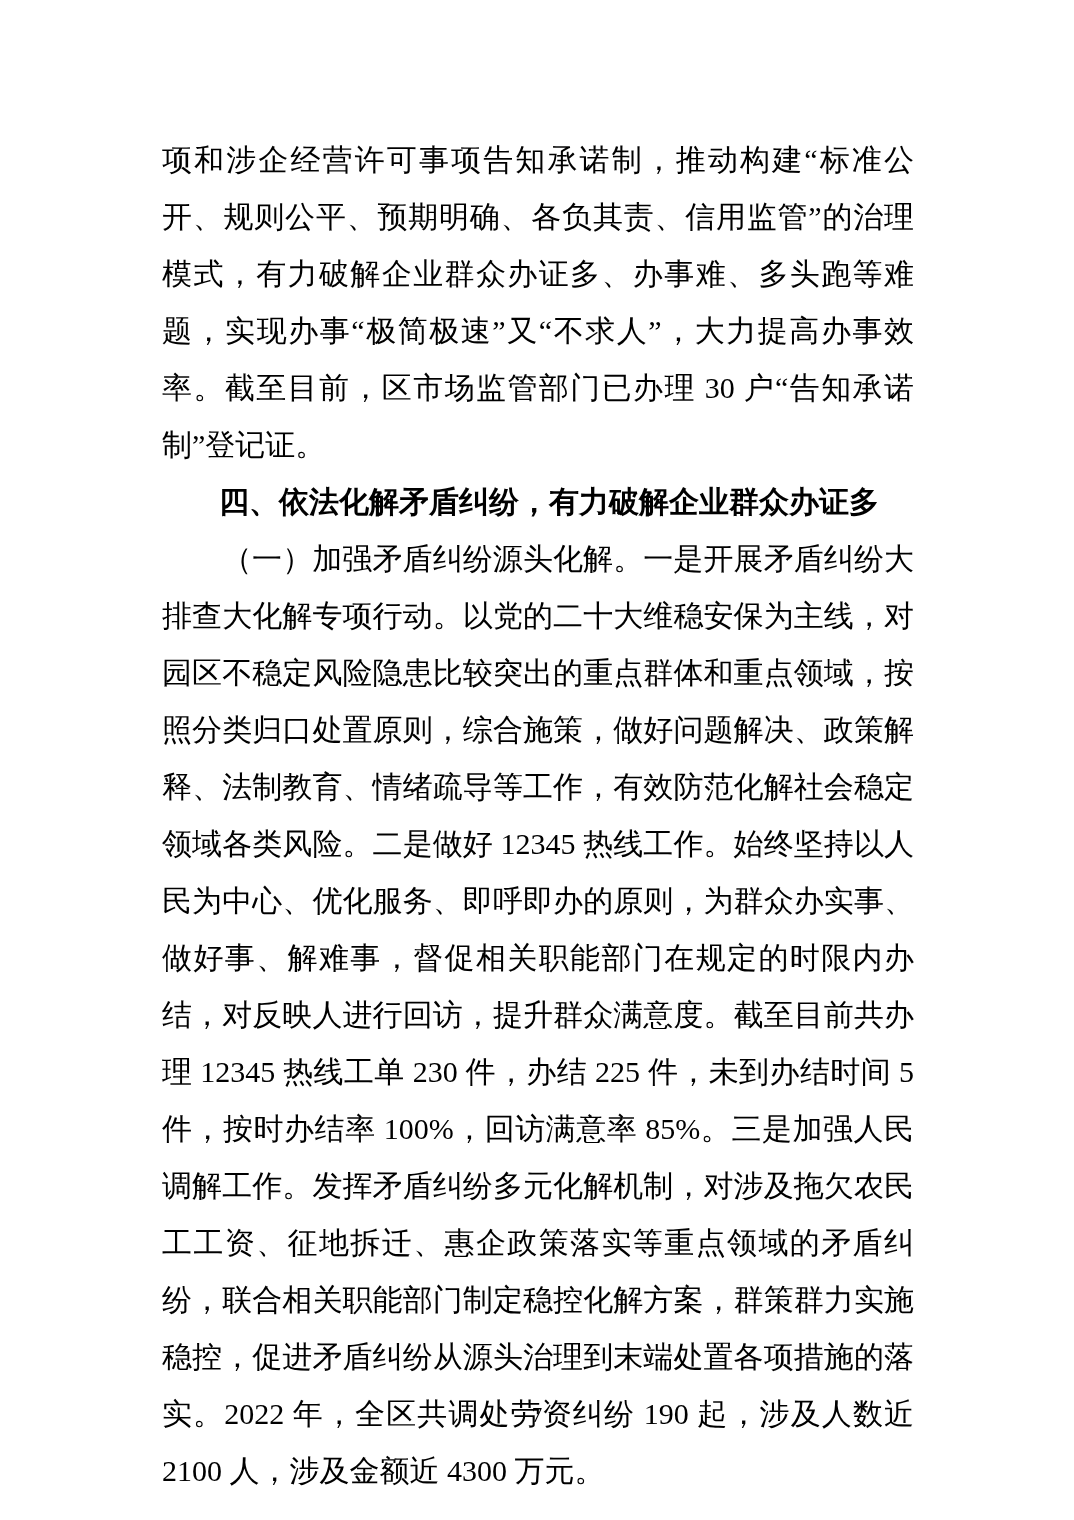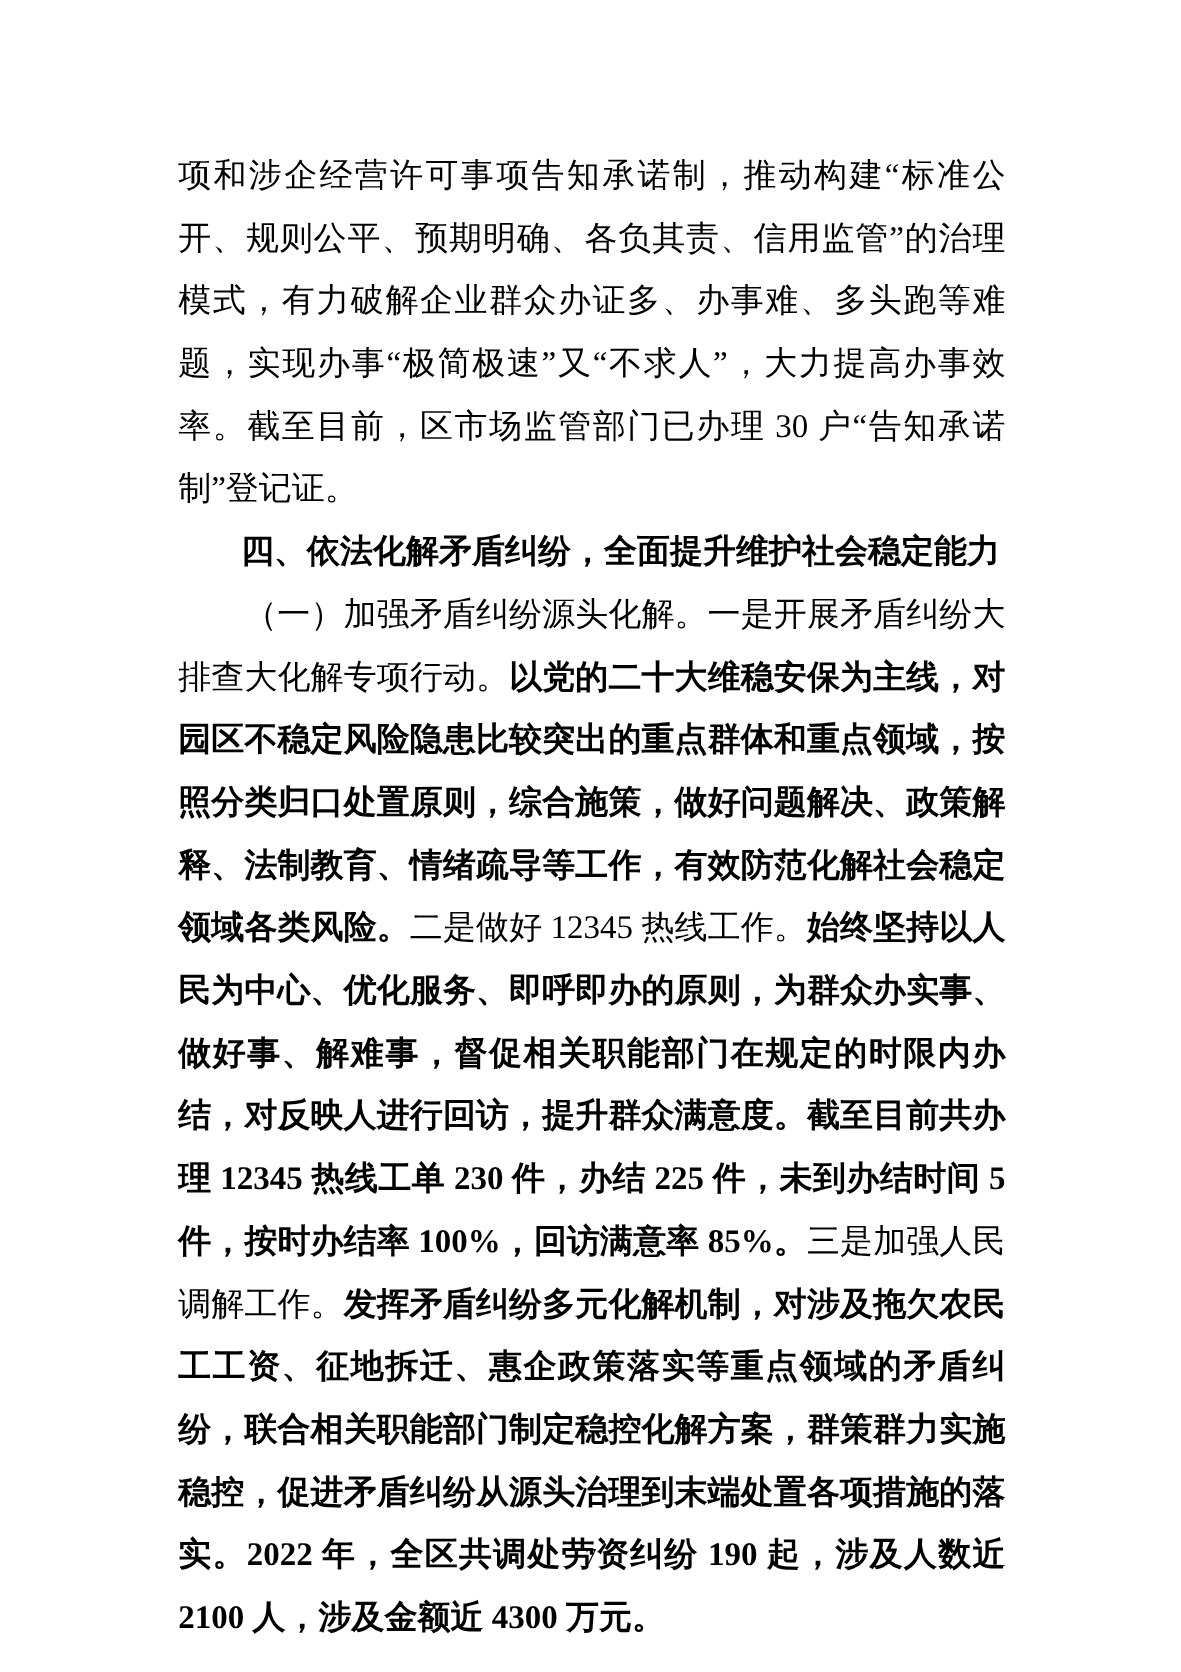--- a/index.html
+++ b/index.html
@@ -36,21 +36,21 @@
   .section-heading {
     font-family: "Liberation Sans", sans-serif;
     font-weight: 700;
     text-indent: 57px;
     text-align: left !important;
   }
   .lead-run {
     font-weight: 400;
   }
   .body-run {
-    font-weight: 700;
+    font-weight: 400;
   }
   .page-number {
     position: absolute;
     left: 0;
     right: 0;
     top: 1400px;
     text-align: center;
     font-size: 21px;
     line-height: 30px;
     font-family: "Liberation Serif", serif;
@@ -58,21 +58,21 @@
   }
 </style>
 </head>
 <body>
 
 <div class="page">
   <div class="content">
 
     <p>项和涉企经营许可事项告知承诺制，推动构建“标准公开、规则公平、预期明确、各负其责、信用监管”的治理模式，有力破解企业群众办证多、办事难、多头跑等难题，实现办事“极简极速”又“不求人”，大力提高办事效率。截至目前，区市场监管部门已办理 30 户“告知承诺制”登记证。</p>
 
-    <p class="section-heading">四、依法化解矛盾纠纷，全面提升维护社会稳定能力</p>
+    <p class="section-heading">四、依法化解矛盾纠纷，有力破解企业群众办证多</p>
 
     <p class="indent">
       <span class="lead-run">（一）加强矛盾纠纷源头化解。一是开展矛盾纠纷大排查大化解专项行动。</span><span class="body-run">以党的二十大维稳安保为主线，对园区不稳定风险隐患比较突出的重点群体和重点领域，按照分类归口处置原则，综合施策，做好问题解决、政策解释、法制教育、情绪疏导等工作，有效防范化解社会稳定领域各类风险。</span><span class="lead-run">二是做好 12345 热线工作。</span><span class="body-run">始终坚持以人民为中心、优化服务、即呼即办的原则，为群众办实事、做好事、解难事，督促相关职能部门在规定的时限内办结，对反映人进行回访，提升群众满意度。截至目前共办理 12345 热线工单 230 件，办结 225 件，未到办结时间 5 件，按时办结率 100%，回访满意率 85%。</span><span class="lead-run">三是加强人民调解工作。</span><span class="body-run">发挥矛盾纠纷多元化解机制，对涉及拖欠农民工工资、征地拆迁、惠企政策落实等重点领域的矛盾纠纷，联合相关职能部门制定稳控化解方案，群策群力实施稳控，促进矛盾纠纷从源头治理到末端处置各项措施的落实。2022 年，全区共调处劳资纠纷 190 起，涉及人数近 2100 人，涉及金额近 4300 万元。</span>
     </p>
 
   </div>
 
   <div class="page-number">7</div>
 </div>
 

